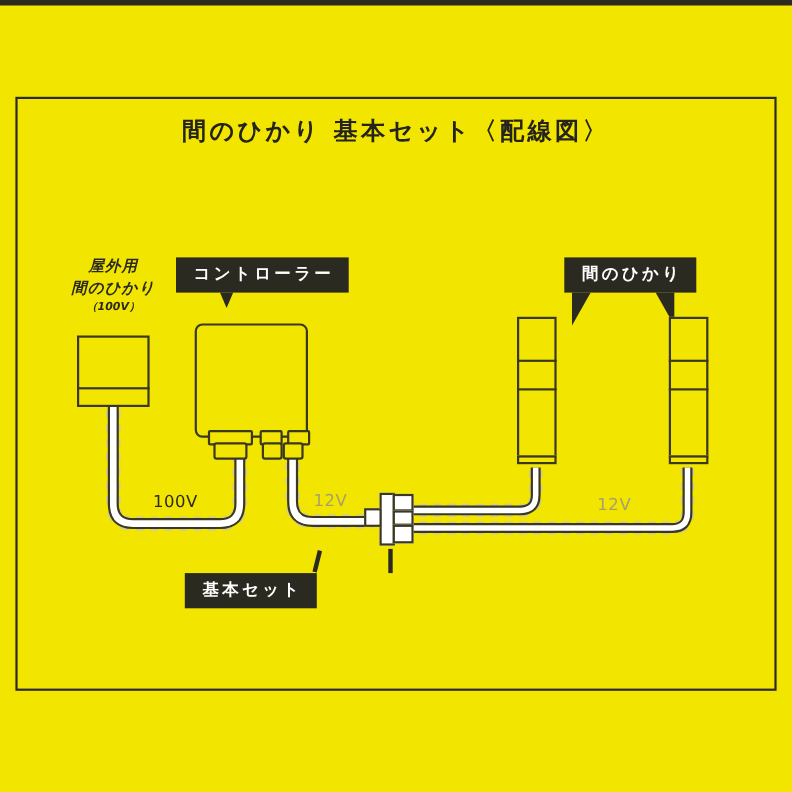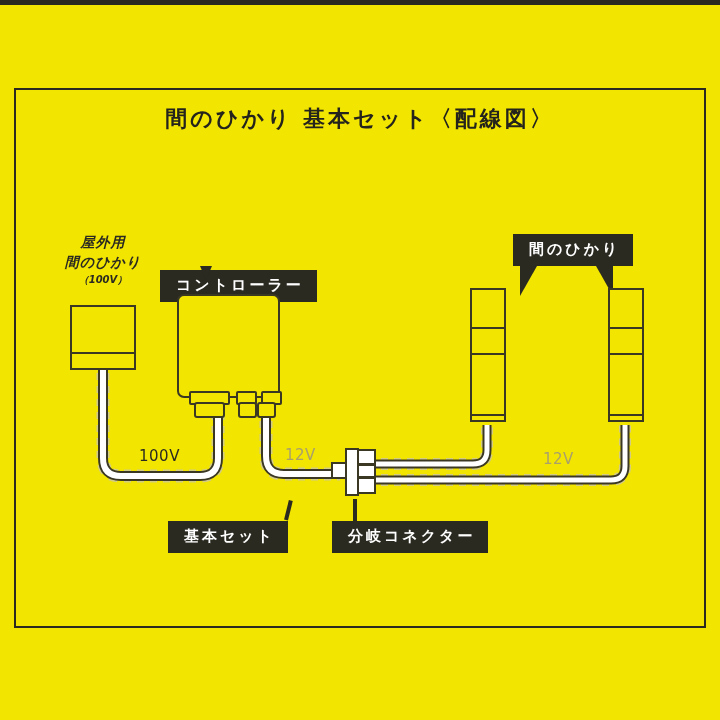--- a/index.html
+++ b/index.html
@@ -144,21 +144,21 @@
   <div class="plain-label" style="left:43px;top:232px;width:120px;">
     <span class="ln">屋外用</span>
     <span class="ln">間のひかり</span>
     <span class="ln small">（100V）</span>
   </div>
 
   <div class="outlet" style="left:70px;top:305px;width:66px;height:65px;">
     <div class="outlet-div" style="left:-2px;top:45px;width:66px;"></div>
   </div>
 
-  <div class="callout" style="left:160px;top:234px;margin-top:36px;">
+  <div class="callout" style="left:160px;top:234px;">
     <span>コントローラー</span>
   </div>
   <div class="tail down" style="left:200px;top:266px;"></div>
 
   <div class="controller" style="left:177px;top:294px;width:103px;height:104px;"></div>
 
   <div class="port" style="left:189px;top:391px;width:41px;height:14px;"></div>
   <div class="port" style="left:194px;top:402px;width:31px;height:16px;border-radius:3px;"></div>
 
   <div class="port" style="left:236px;top:391px;width:21px;height:14px;"></div>
@@ -194,17 +194,14 @@
     <div class="lamp-div" style="left:-2px;top:63px;width:36px;"></div>
   </div>
   <div class="lamp-cap" style="left:608px;top:414px;width:36px;height:8px;"></div>
 
   <div class="stem" style="left:284px;top:500px;width:4px;height:20px;transform:rotate(14deg);transform-origin:bottom center;"></div>
   <div class="callout" style="left:168px;top:521px;">
     <span>基本セット</span>
   </div>
 
   <div class="stem" style="left:353px;top:499px;width:4px;height:22px;"></div>
-  <div class="callout" style="left:332px;top:521px;">
-    <span>分岐コネクター</span>
-  </div>
 
 </div>
 
 </body></html>

